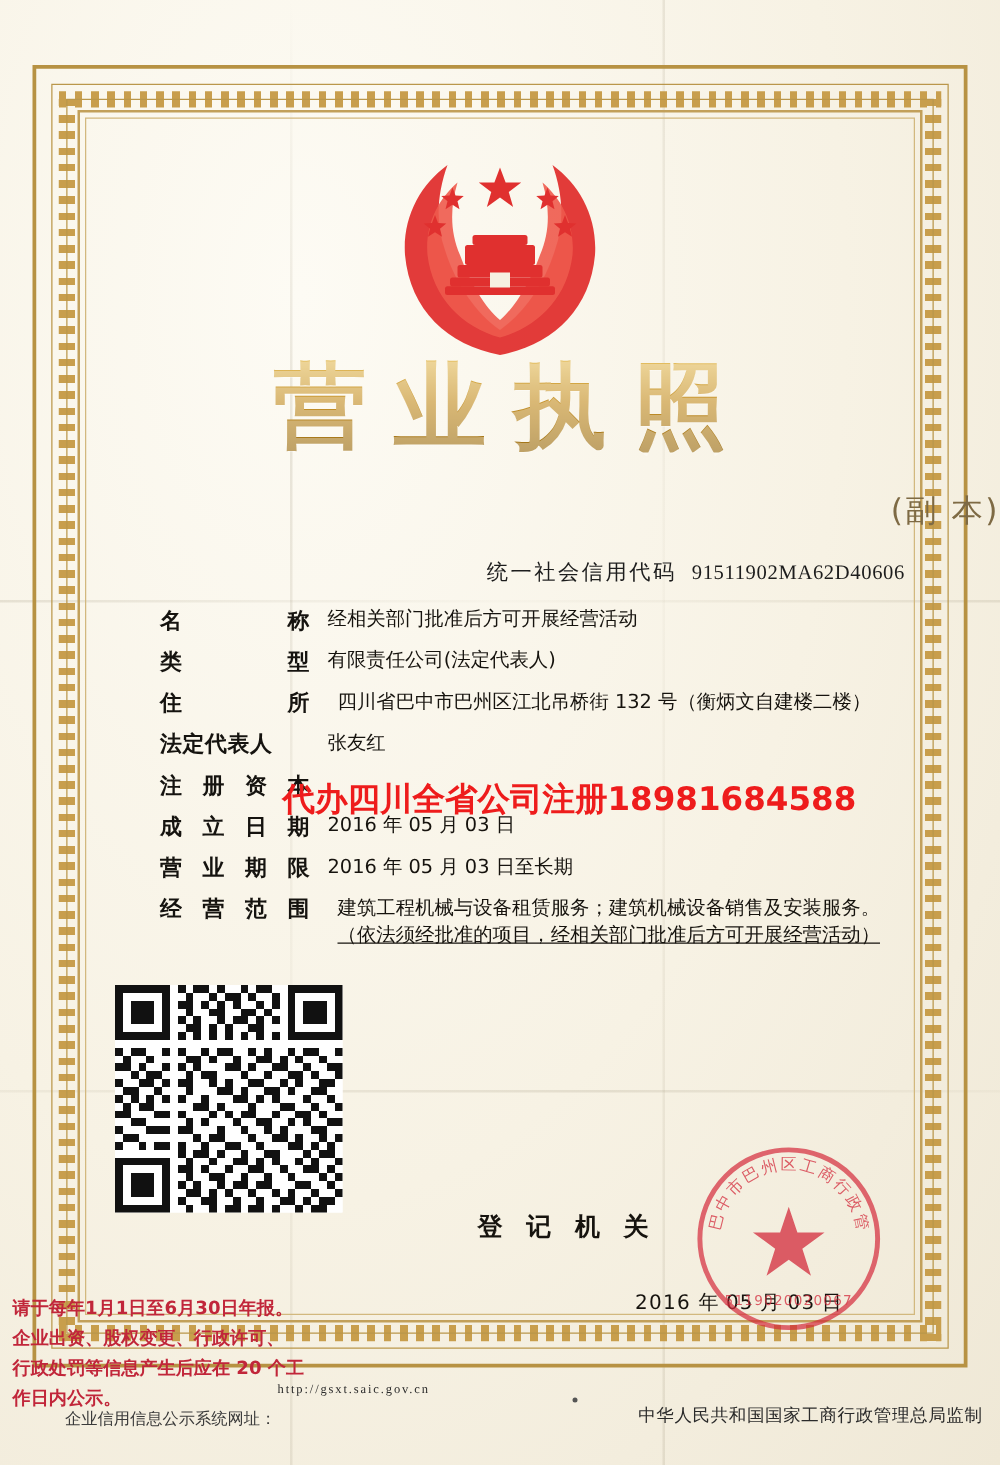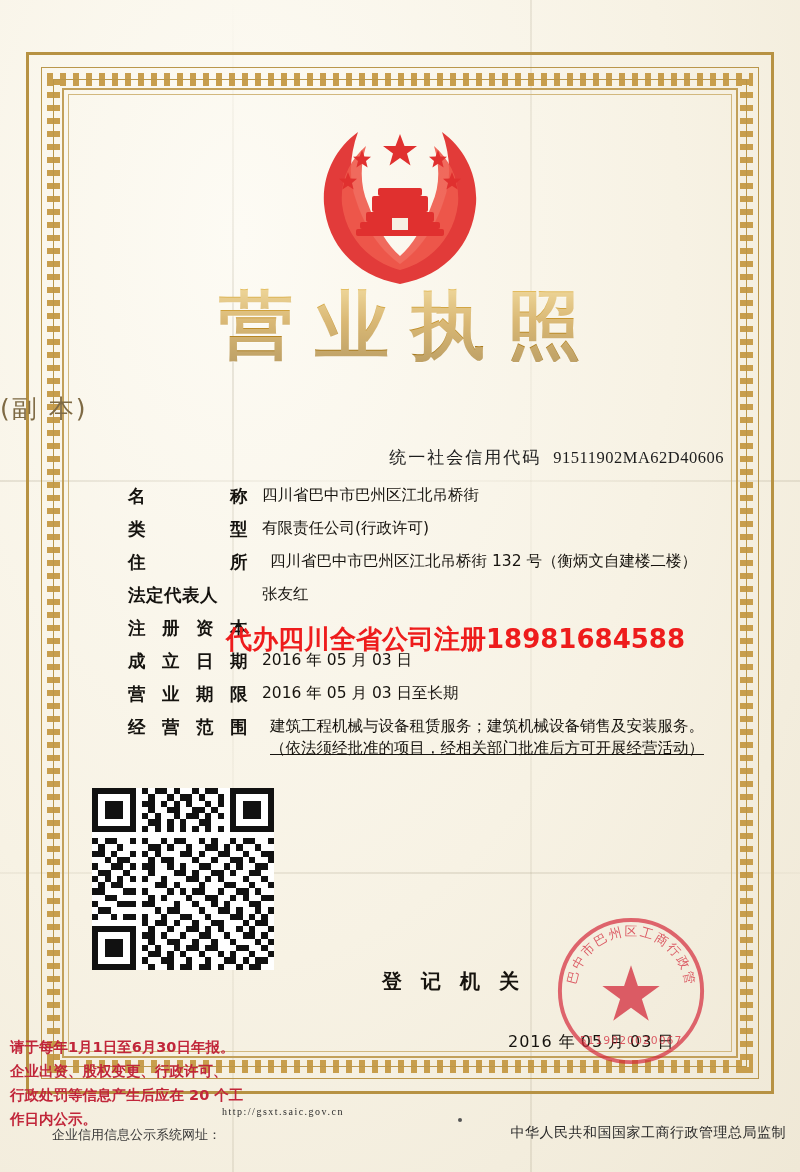--- a/index.html
+++ b/index.html
@@ -104,21 +104,21 @@
     -webkit-background-clip: text;
     background-clip: text;
     -webkit-text-fill-color: transparent;
     text-shadow: 0 1px 0 rgba(255,255,255,.35);
     line-height: 1;
   }
   .subtitle {
     position: absolute;
     top: 392px;
     left: 0; right: 0;
-    text-align: left;
+    text-align: right;
     font-size: 25px;
     color: #7e6a44;
     letter-spacing: 2px;
   }
 
   
   .credit-row {
     position: absolute;
     top: 446px;
     right: 76px;
@@ -316,29 +316,29 @@
     <span>统一社会信用代码</span><span class="code">91511902MA62D40606</span>
   </div>
 
   <div class="fields">
 
     <div class="field">
       <div class="lbl spread">
         <span>名</span>
         <span>称</span>
       </div>
-      <div class="val">四川省巴中市巴州区江北吊桥街</div>
+      <div class="val">经相关部门批准后方可开展经营活动</div>
     </div>
 
     <div class="field">
       <div class="lbl spread">
         <span>类</span>
         <span>型</span>
       </div>
-      <div class="val">有限责任公司(行政许可)</div>
+      <div class="val">有限责任公司(法定代表人)</div>
     </div>
 
     <div class="field">
       <div class="lbl spread">
         <span>住</span>
         <span>所</span>
       </div>
       <div class="val indent">四川省巴中市巴州区江北吊桥街 132 号（衡炳文自建楼二楼）</div>
     </div>
 

